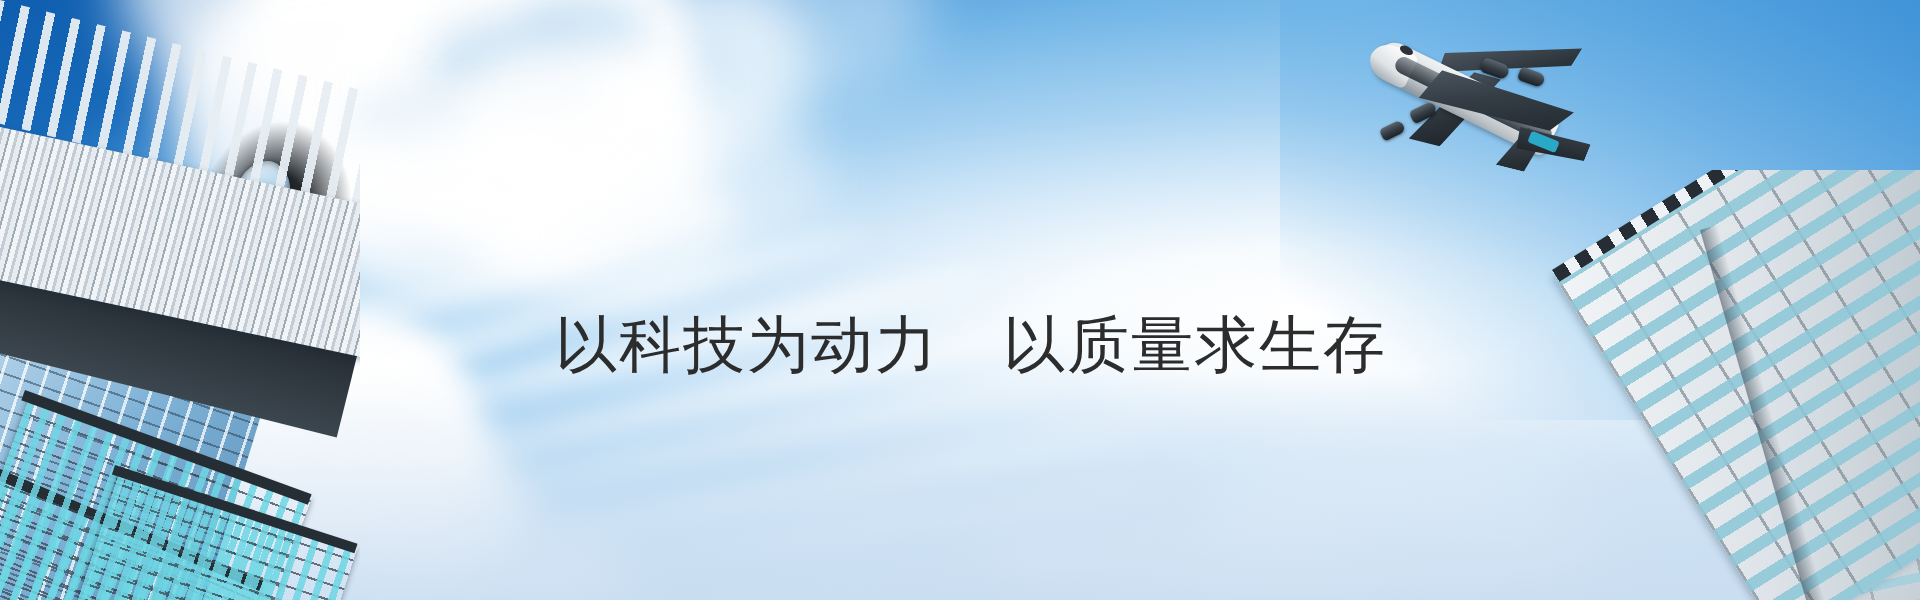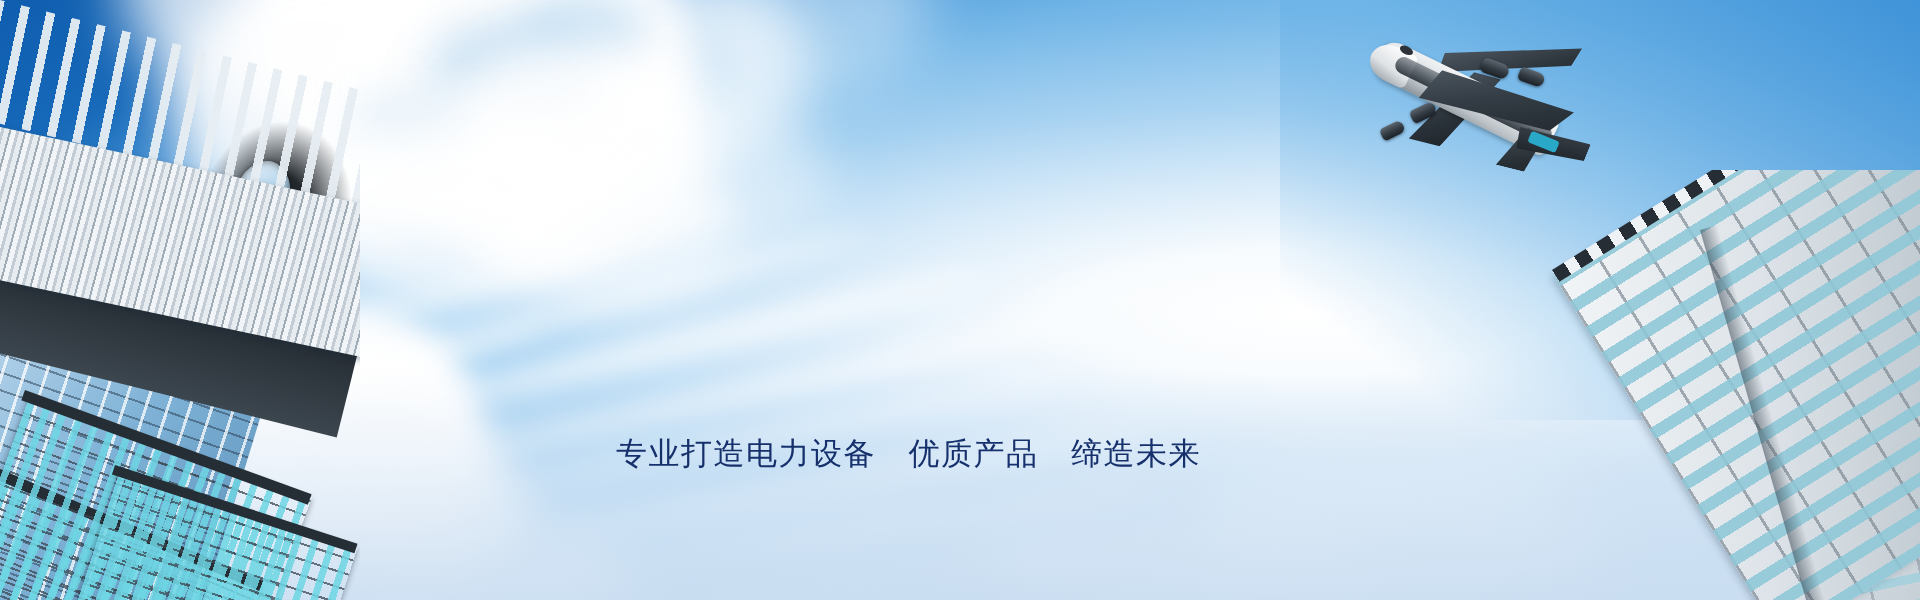--- a/index.html
+++ b/index.html
@@ -391,15 +391,15 @@
     <div class="pl-part pl-wing-main"></div>
     <div class="pl-part pl-eng pl-e1"></div>
     <div class="pl-part pl-eng pl-e2"></div>
     <div class="pl-part pl-eng pl-e3"></div>
     <div class="pl-part pl-eng pl-e4"></div>
     <div class="pl-part pl-tail-v"></div>
     <div class="pl-part pl-tail-h"></div>
     <div class="pl-part pl-tail-accent"></div>
   </div>
 
-  <div id="subtitle">专业打造电力设备　优质产品　缔造未来</div>
+  <div id="headline">以科技为动力　以质量求生存</div>
 
 </div>
 
 </body></html>

